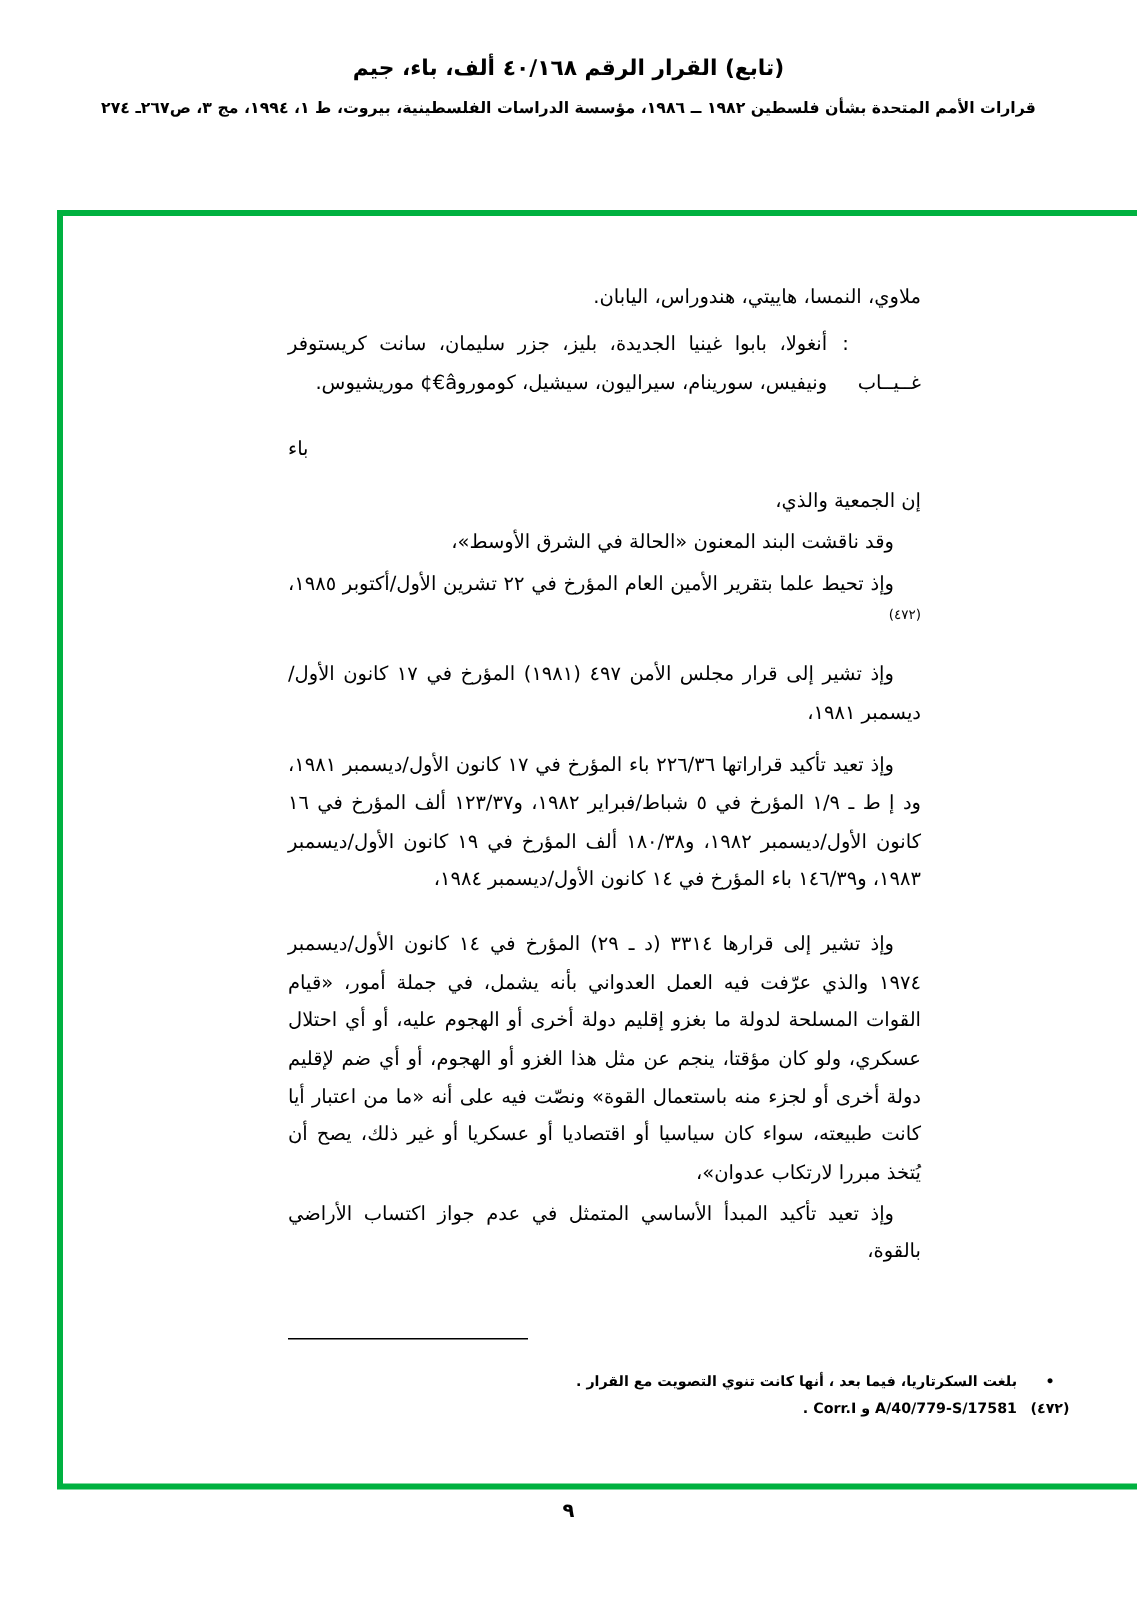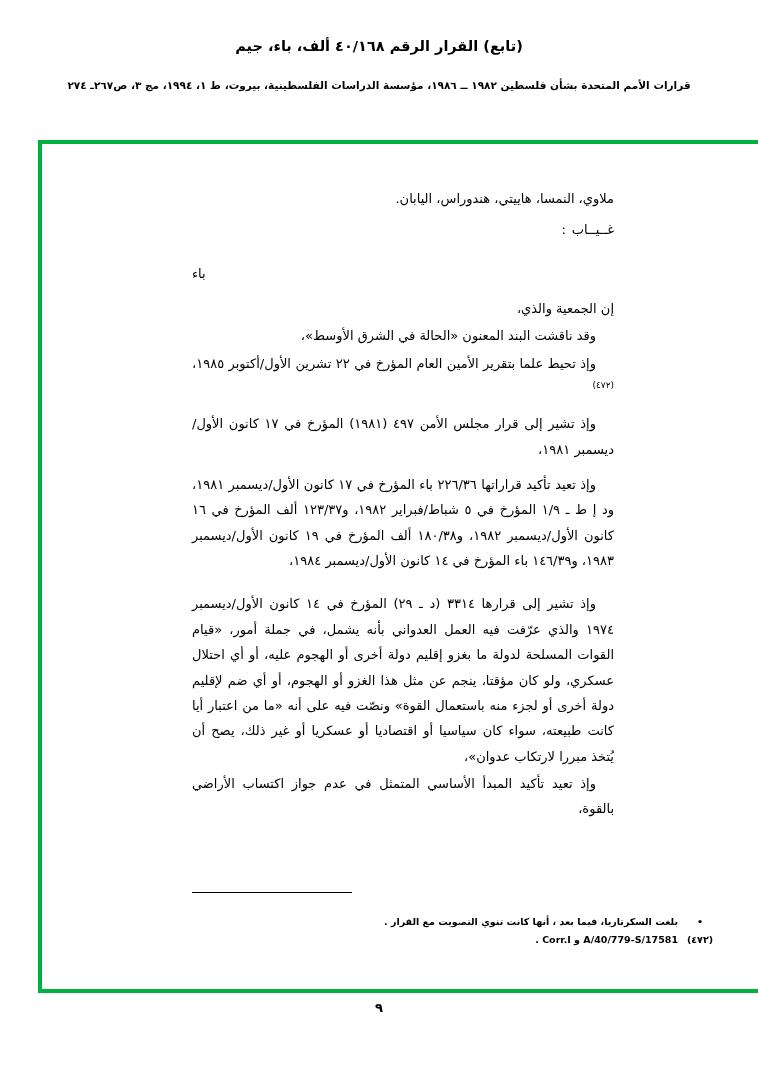--- a/index.html
+++ b/index.html
@@ -27,21 +27,21 @@
   }
   .doc-title {
     font-size: 14.5px;
     font-weight: bold;
     letter-spacing: 0px;
     line-height: 1.4;
   }
   .doc-subtitle {
     font-size: 10.5px;
     font-weight: bold;
-    margin-top: 22px;
+    margin-top: 9px;
     line-height: 1.5;
     padding: 0 40px;
   }
   .frame {
     position: absolute;
     left: 38px;
     top: 140px;
     width: 740px;
     height: 853px;
     border: 4px solid #00b140;
@@ -77,20 +77,21 @@
     flex-direction: row;
     font-size: 13px;
     line-height: 1.95;
     margin-top: 6px;
   }
   .absent-label {
     flex: 0 0 auto;
     padding-left: 6px;
     white-space: nowrap;
     letter-spacing: 2px;
+    margin-top: 26px;
   }
   .absent-colon {
     flex: 0 0 auto;
     padding-left: 10px;
   }
   .absent-text {
     flex: 1 1 auto;
     text-align: justify;
   }
   .sup {
@@ -146,20 +147,21 @@
   </div>
 
   <div class="frame">
     <div class="content">
 
       <p class="para">ملاوي، النمسا، هاييتي، هندوراس، اليابان.</p>
 
       <div class="absent-row">
         <span class="absent-label">غــيــاب</span>
         <span class="absent-colon">:</span>
+        <span class="absent-text">أنغولا، بابوا غينيا الجديدة، بليز، جزر سليمان، سانت كريستوفر ونيفيس، سورينام، سيراليون، سيشيل، كوموروâ€¢ موريشيوس.</span>
       </div>
 
       <p class="para center gap-md">باء</p>
 
       <p class="para gap-sm">إن الجمعية والذي،</p>
 
       <p class="para indent">وقد ناقشت البند المعنون «الحالة في الشرق الأوسط»،</p>
 
       <p class="para indent"><span>وإذ تحيط علما بتقرير الأمين العام المؤرخ في ٢٢ تشرين الأول/أكتوبر ١٩٨٥،</span><span class="sup">(٤٧٢)</span></p>
 

